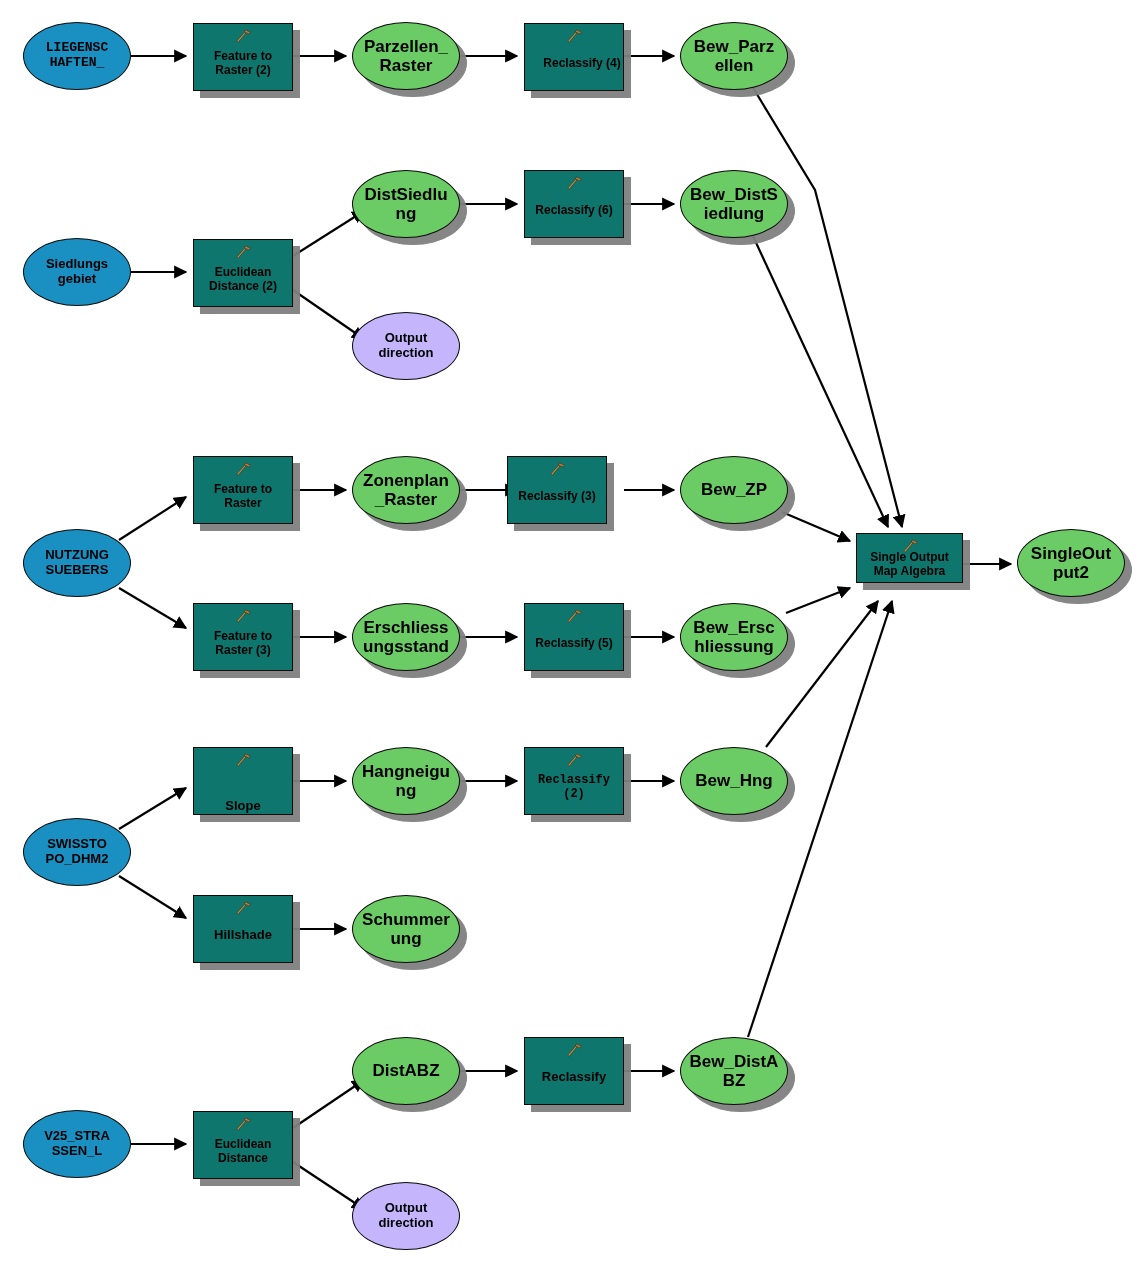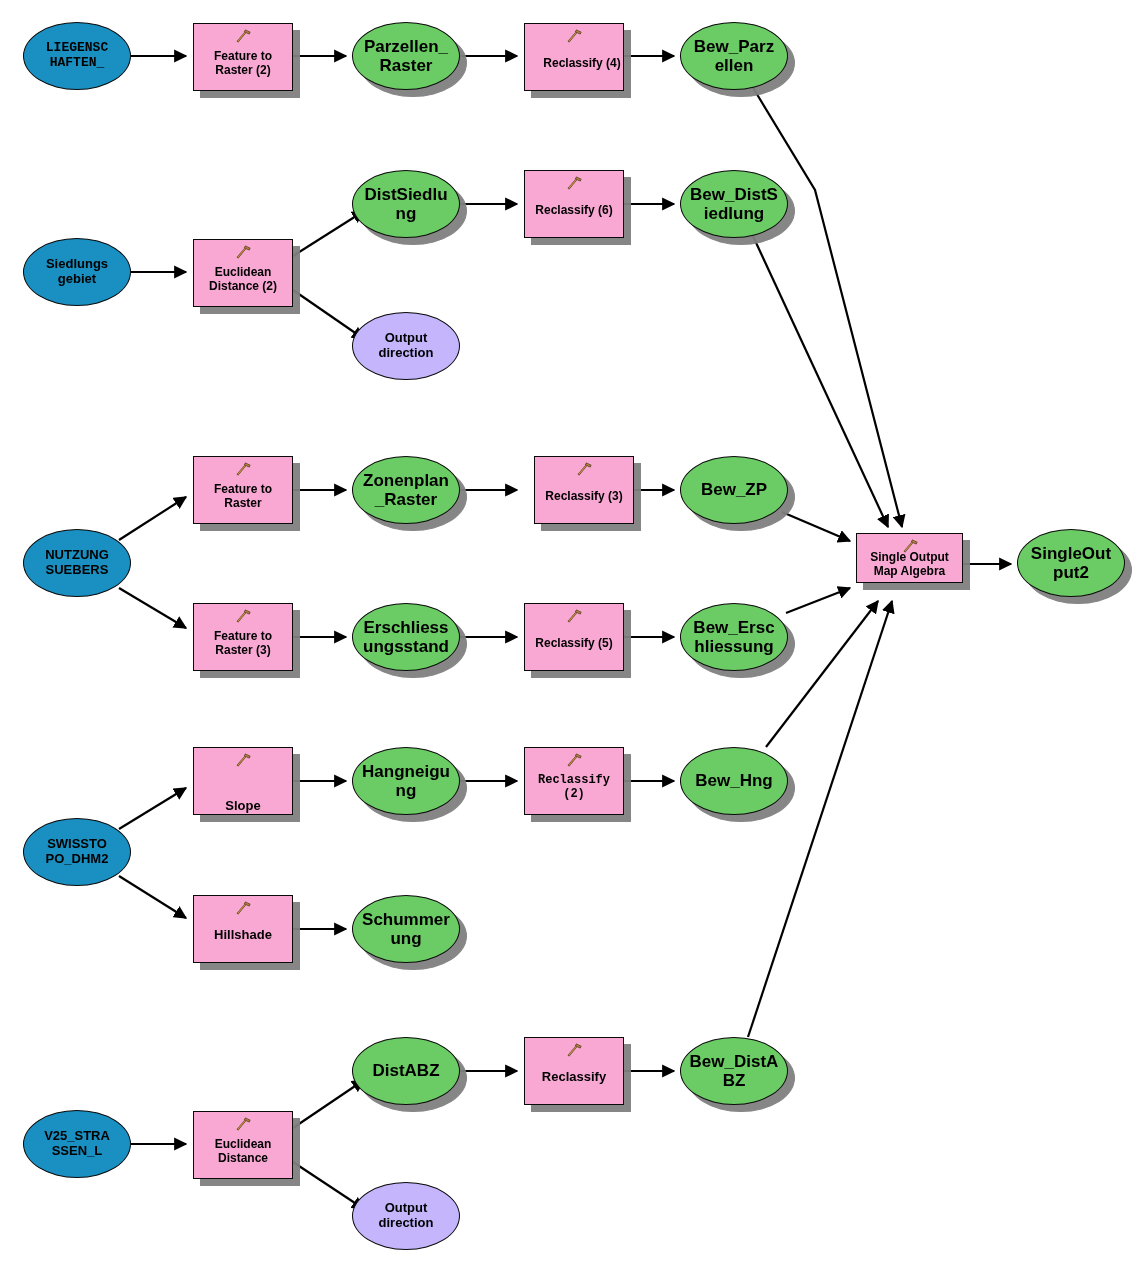--- a/index.html
+++ b/index.html
@@ -62,21 +62,21 @@
   }
   
   .n-empty {
     background: #c4b5fd;
     border: 1px solid #0a0a0a;
     border-radius: 50%;
     font-size: 13px;
   }
   
   .n-tool {
-    background: #f9a8d4;
+    background: #0f766e;
     border: 1px solid #0a0a0a;
     font-size: 13px;
     padding-top: 13px;
     box-shadow: 7px 7px 0 rgba(128,128,128,0.95);
   }
   .n-tool .hammer {
     position: absolute;
     top: 4px;
     left: 50%;
     transform: translateX(-50%);
@@ -212,21 +212,21 @@
             <path d="M11.4 4.2 L13.0 5.0 L5.2 14.6 L3.6 13.2 Z" fill="#3a2a18"></path>
             <path d="M11.6 4.6 L12.6 5.1 L5.1 13.9 L4.2 13.1 Z" fill="#c9913f"></path>
           </svg></span>
         <span class="label">Feature to
 Raster</span>
       </div>
       <div class="node n-data" style="left: 352px; top: 456px; width: 108px; height: 68px;">
         <span class="label">Zonenplan
 _Raster</span>
       </div>
-      <div class="node n-tool small" style="left: 534px; top: 456px; width: 100px; height: 68px; align-items: center;">
+      <div class="node n-tool small" style="left: 507px; top: 456px; width: 100px; height: 68px; align-items: center;">
         <span class="hammer"><svg viewBox="0 0 20 16" width="20" height="16" aria-hidden="true">
             <path d="M12.2 1.6 L17.6 4.1 L16.3 6.4 L10.9 3.9 Z" fill="#4a3420"></path>
             <path d="M12.6 2.2 L16.9 4.2 L16.0 5.8 L11.7 3.8 Z" fill="#b07d3a"></path>
             <path d="M11.4 4.2 L13.0 5.0 L5.2 14.6 L3.6 13.2 Z" fill="#3a2a18"></path>
             <path d="M11.6 4.6 L12.6 5.1 L5.1 13.9 L4.2 13.1 Z" fill="#c9913f"></path>
           </svg></span>
         <span class="label">Reclassify (3)</span>
       </div>
       <div class="node n-data" style="left: 680px; top: 456px; width: 108px; height: 68px;">
         <span class="label">Bew_ZP</span>

